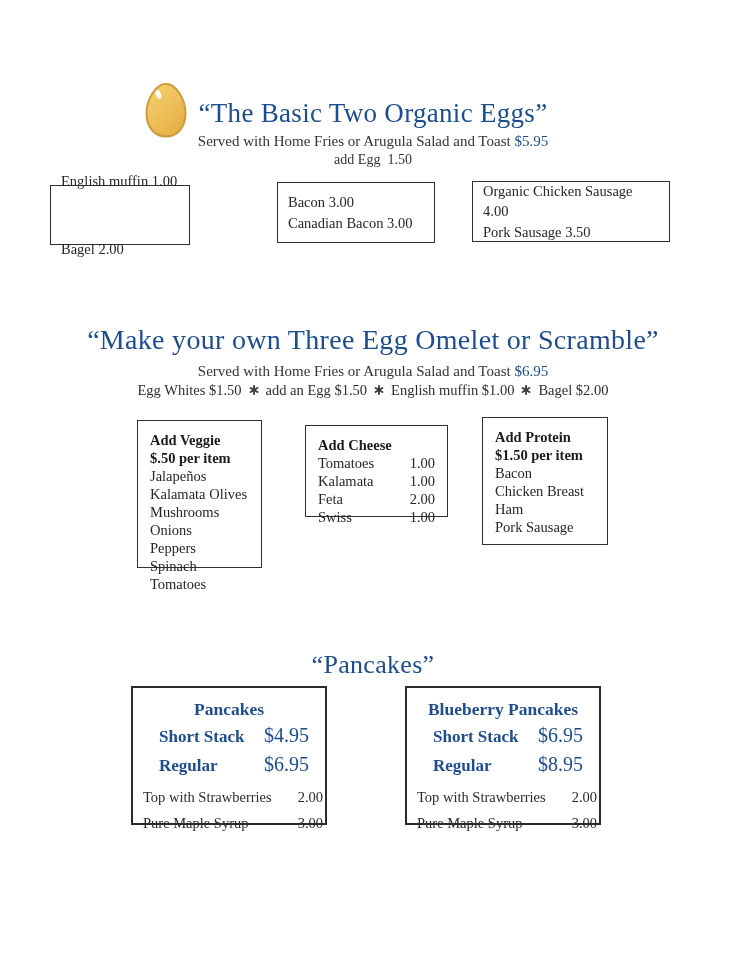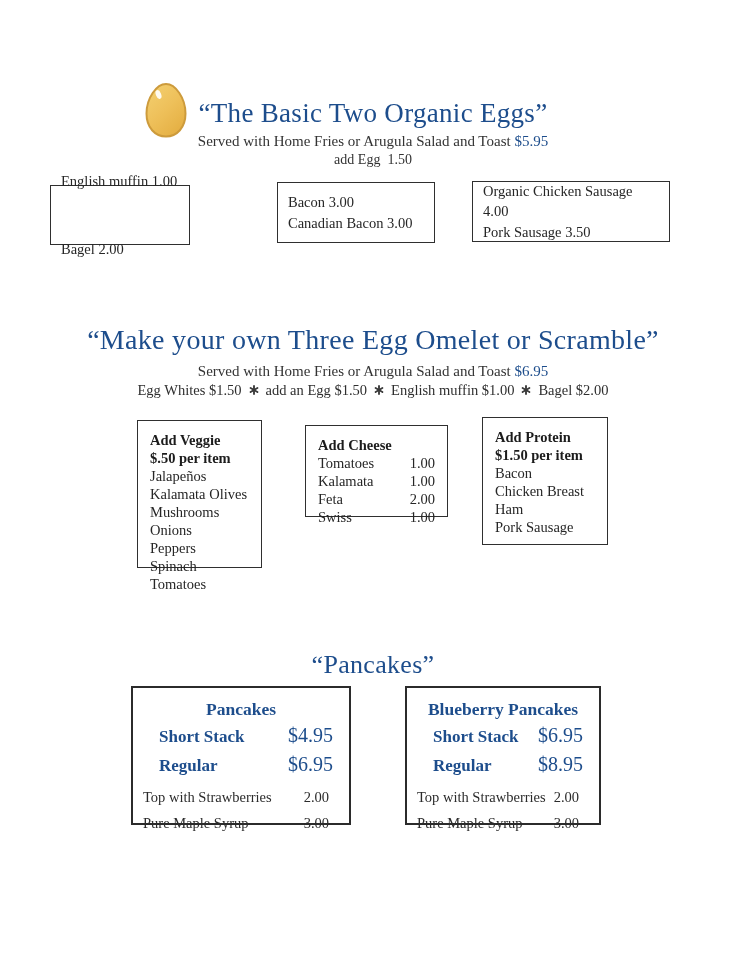--- a/index.html
+++ b/index.html
@@ -52,21 +52,21 @@
     line-height:1.3;
   }
   .pc-row {
     display:flex; justify-content:space-between; align-items:baseline;
     padding:0 16px 0 26px; line-height:1.45;
   }
   .pc-row .nm { font-weight:bold; color:#1d4d8c; font-size:17px; }
   .pc-row .pr { color:#1d4d8c; font-size:20px; }
   .pc-extra {
     display:flex; justify-content:space-between; align-items:baseline;
-    padding:0 20px 0 10px; margin-top:9px;
+    padding:0 2px 0 10px; margin-top:9px;
     font-size:14.5px; color:#2b2b2b;
   }
   .pc-extras { margin-top:10px; }
 </style>
 </head>
 <body>
 
 <div class="page">
 
   <span class="abs" style="left:142px; top:70px;">
@@ -172,21 +172,21 @@
     <div class="hdr">Add Protein</div>
     <div class="hdr">$1.50 per item</div>
     <div>Bacon</div>
     <div>Chicken Breast</div>
     <div>Ham</div>
     <div>Pork Sausage</div>
   </div>
 
   <div class="abs centered big-title" style="top:638px; font-size:26px;">“Pancakes”</div>
 
-  <div class="box pc-box" style="left:131px; top:686px; width:220px; height:139px;">
+  <div class="box pc-box" style="left:131px; top:686px; width:196px; height:139px;">
     <div class="pc-heading">Pancakes</div>
     <div class="pc-row">
       <span class="nm">Short Stack</span>
       <span class="pr">$4.95</span>
     </div>
     <div class="pc-row">
       <span class="nm">Regular</span>
       <span class="pr">$6.95</span>
     </div>
     <div class="pc-extras">

